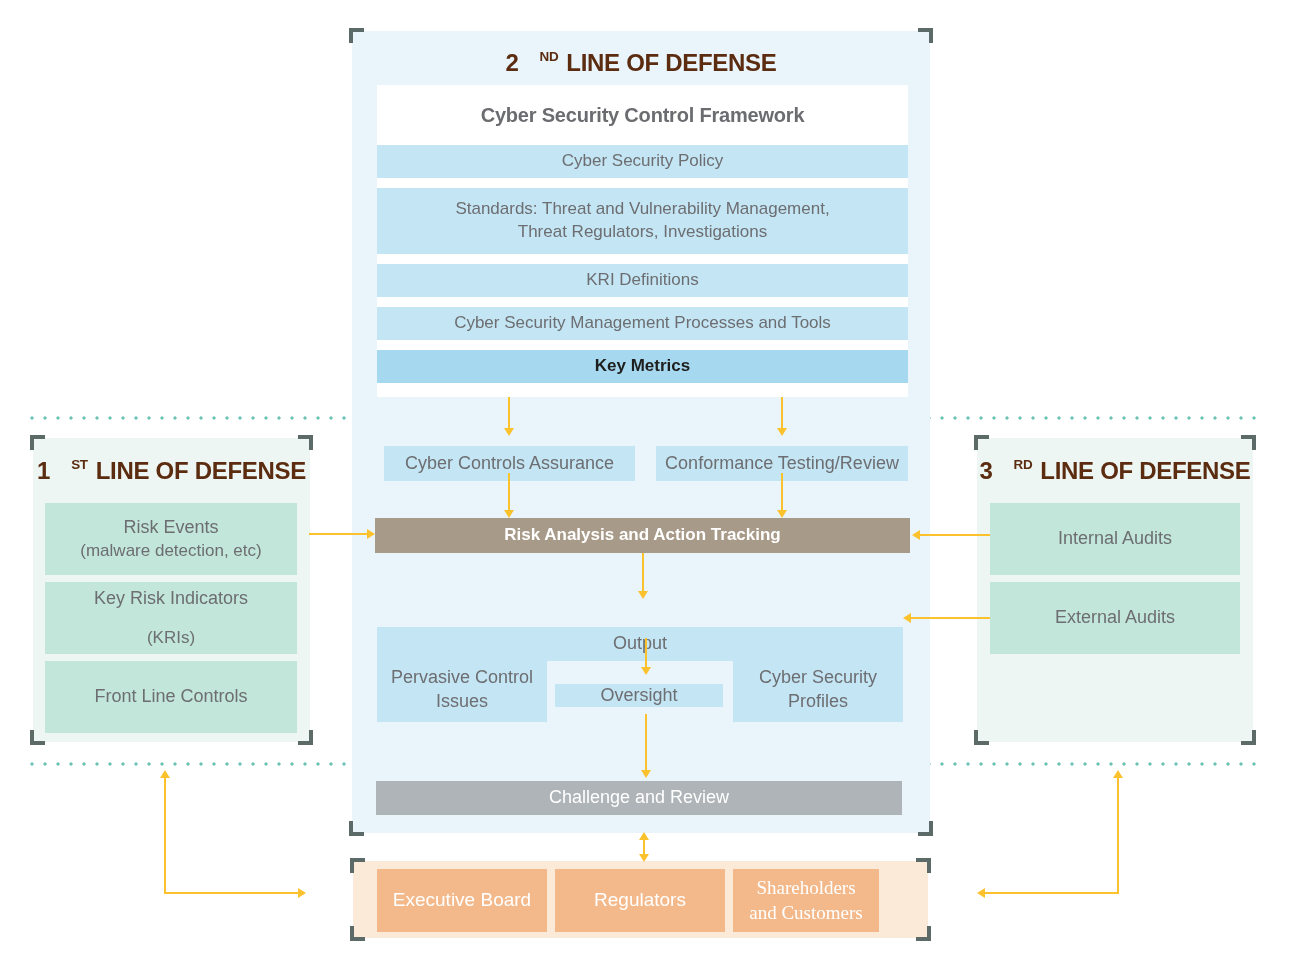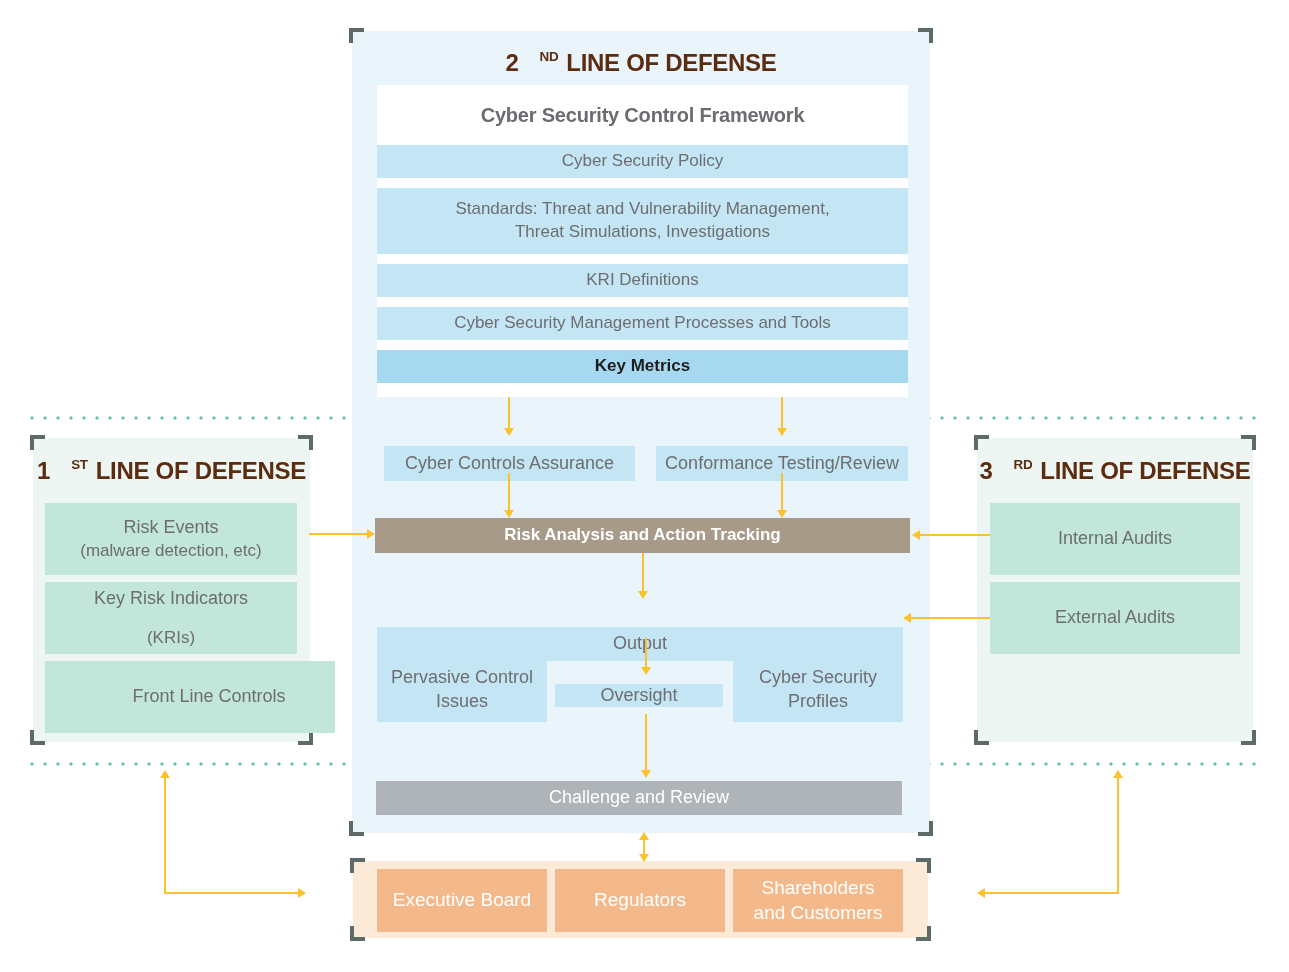--- a/index.html
+++ b/index.html
@@ -96,21 +96,21 @@
 
     <div class="ptitle" style="top:18px;">
       <span>2</span><sup>ND</sup><span class="rest">LINE OF DEFENSE</span>
     </div>
 
     <div class="fw">
       <div class="fw-title">Cyber Security Control Framework</div>
       <div class="fw-row h1">Cyber Security Policy</div>
       <div class="fw-row h2">
         <span>Standards: Threat and Vulnerability Management,</span>
-        <span>Threat Simulations, Investigations</span>
+        <span>Threat Regulators, Investigations</span>
       </div>
       <div class="fw-row h1">KRI Definitions</div>
       <div class="fw-row h1">Cyber Security Management Processes and Tools</div>
       <div class="fw-row h1 dark">Key Metrics</div>
     </div>
   </div>
 
   <div class="panel panel-first">
     <div class="br tl"></div>
     <div class="br tr"></div>
@@ -122,21 +122,21 @@
   </div>
 
   <div class="box mintbox" style="left:45px;top:503px;width:252px;height:72px;">
     <span>Risk Events</span>
     <span style="font-size:17px;">(malware detection, etc)</span>
   </div>
   <div class="box mintbox" style="left:45px;top:582px;width:252px;height:72px;gap:17px;">
     <span>Key Risk Indicators</span>
     <span style="font-size:17px;">(KRIs)</span>
   </div>
-  <div class="box mintbox" style="left:45px;top:661px;width:252px;height:72px;padding-left:38px;">Front Line Controls</div>
+  <div class="box mintbox" style="left:45px;top:661px;width:252px;height:72px;">Front Line Controls</div>
 
   <div class="panel panel-third">
     <div class="br tl"></div>
     <div class="br tr"></div>
     <div class="br bl"></div>
     <div class="br brc"></div>
     <div class="ptitle" style="top:19px;">
       <span>3</span><sup>RD</sup><span class="rest">LINE OF DEFENSE</span>
     </div>
   </div>
@@ -164,21 +164,21 @@
   <div class="box graybox2" style="left:376px;top:781px;width:526px;height:34px;">Challenge and Review</div>
 
   <div class="panel panel-stake">
     <div class="br tl"></div>
     <div class="br tr"></div>
     <div class="br bl"></div>
     <div class="br brc"></div>
   </div>
   <div class="box orangebox" style="left:377px;top:869px;width:170px;height:63px;">Executive Board</div>
   <div class="box orangebox" style="left:555px;top:869px;width:170px;height:63px;">Regulators</div>
-  <div class="box orangebox" style="left:733px;top:869px;width:170px;height:63px;">Shareholders and Customers</div>
+  <div class="box orangebox" style="left:733px;top:869px;width:146px;height:63px;font-family:Liberation Serif, serif;">Shareholders and Customers</div>
 
   <div class="vline" style="left:508px;top:397px;height:32px;"></div>
   <div class="ah down" style="left:504px;top:428px;"></div>
   <div class="vline" style="left:781px;top:397px;height:32px;"></div>
   <div class="ah down" style="left:777px;top:428px;"></div>
 
   <div class="vline" style="left:508px;top:473px;height:38px;"></div>
   <div class="ah down" style="left:504px;top:510px;"></div>
   <div class="vline" style="left:781px;top:473px;height:38px;"></div>
   <div class="ah down" style="left:777px;top:510px;"></div>

